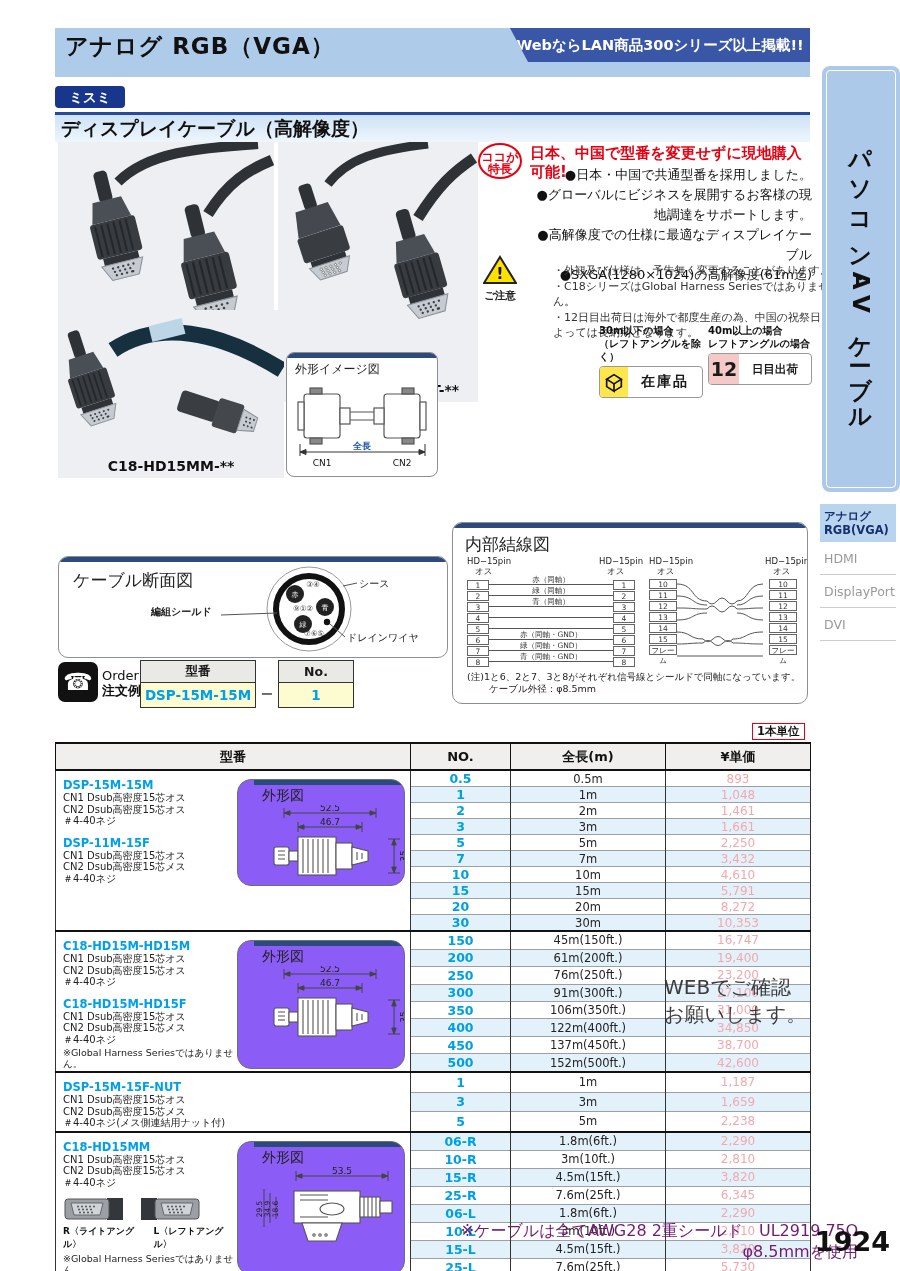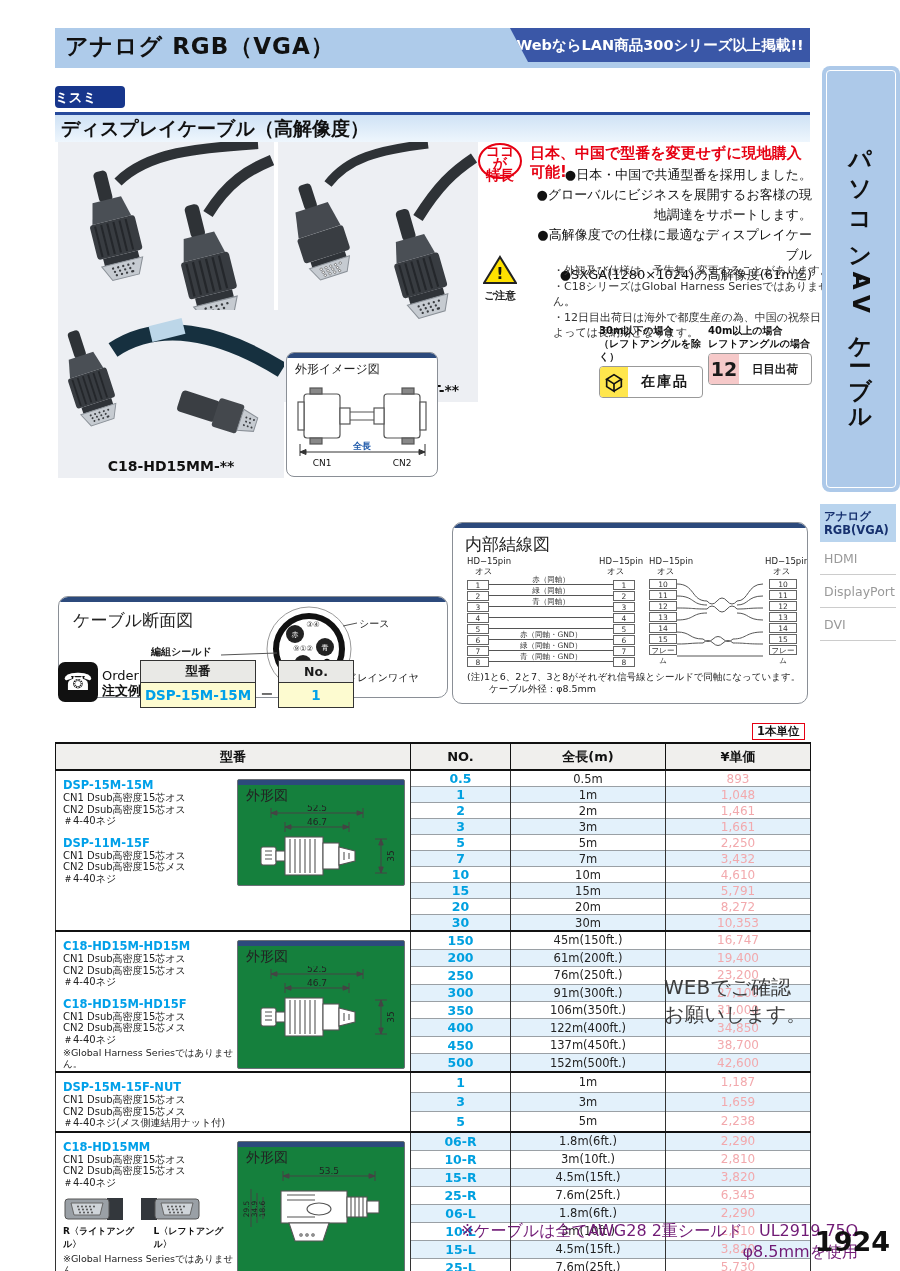--- a/index.html
+++ b/index.html
@@ -1,62 +1,62 @@
 <!DOCTYPE html>
 <html><head>
 <meta charset="utf-8">
 <style>
   html,body{margin:0;padding:0;background:#fff;}
   body{font-family:"DejaVu Sans","Liberation Sans",sans-serif;color:#1a1a1a;}
   #page{position:relative;width:900px;height:1271px;background:#fff;overflow:hidden;}
 
   
-  .banner{position:absolute;left:55px;top:28px;width:755px;height:40px;background:#aecbea;}
+  .banner{position:absolute;left:55px;top:28px;width:755px;height:49px;background:#aecbea;}
   .banner-title{position:absolute;left:10px;top:1px;font-size:23px;font-weight:bold;color:#111;letter-spacing:1px;line-height:34px;}
   .banner-right{position:absolute;right:0;top:0;height:34px;width:300px;background:#3a57a7;clip-path:polygon(0 0,100% 0,100% 100%,18px 100%);}
   .banner-right span{display:block;text-align:center;color:#fff;font-size:14.5px;font-weight:bold;line-height:34px;}
-  .brand-badge{position:absolute;left:55px;top:86px;width:70px;height:22px;background:#17368c;border-radius:4px;color:#fff;font-size:13.5px;font-weight:bold;text-align:left;line-height:22px;}
+  .brand-badge{position:absolute;left:55px;top:86px;width:70px;height:22px;background:#17368c;border-radius:4px;color:#fff;font-size:13.5px;font-weight:bold;text-align:center;line-height:22px;}
   .section-heading{position:absolute;left:55px;top:112px;width:755px;height:27px;border-top:3px solid #274a9c;background:linear-gradient(#cfe2f5,#eef6fd);}
   .section-heading span{display:block;padding-left:6px;font-size:19px;font-weight:bold;line-height:26px;color:#111;}
 
   
   .panel{position:absolute;background:#edeff3;}
   .pA{left:58px;top:142px;width:216px;height:260px;}
   .pB{left:278px;top:142px;width:200px;height:260px;}
   .pC{left:58px;top:310px;width:226px;height:168px;background:#edeff3;}
   .pcaption{position:absolute;left:0;right:0;bottom:4px;text-align:center;font-size:14px;font-weight:bold;color:#111;}
   .photo-svg{position:absolute;left:0;top:0;}
 
   
   .outbox{position:absolute;left:286px;top:352px;width:150px;height:123px;background:#fff;border:1.5px solid #8a8f96;border-radius:8px;overflow:hidden;}
   .boxtop{height:5px;background:#2c4a7c;}
   .outbox-title{font-size:12px;font-weight:500;color:#222;padding:3px 0 0 8px;}
   .outbox svg{display:block;margin:0 auto;}
 
   
-  .feat-badge{position:absolute;left:478px;top:143px;width:44px;height:36px;border:2px solid #e60012;border-radius:50%;background:#fff;text-align:center;color:#e60012;font-weight:bold;font-size:14px;line-height:12px;box-sizing:border-box;}
+  .feat-badge{position:absolute;left:478px;top:143px;width:44px;height:36px;border:2px solid #e60012;border-radius:50%;background:#fff;text-align:center;color:#e60012;font-weight:bold;font-size:12px;line-height:12px;padding-top:6px;box-sizing:border-box;}
   .feat-head{position:absolute;left:530px;top:144px;width:280px;font-size:15px;font-weight:bold;color:#e60012;}
   .feat-list{position:absolute;left:530px;top:165px;width:282px;margin:0;padding:0;list-style:none;font-size:13px;font-weight:500;line-height:20px;color:#111;text-align:right;}
   .caution-icon{position:absolute;left:480px;top:255px;width:40px;text-align:center;}
   .caution-label{font-size:10.5px;font-weight:bold;color:#222;}
   .caution-list{position:absolute;left:544px;top:254px;width:290px;margin:9px;padding:0;list-style:none;font-size:11px;line-height:15.5px;color:#333;}
 
   
   .ship{position:absolute;top:324px;}
   .ship1{left:599px;width:104px;}
   .ship2{left:708px;width:104px;}
   .ship-cap{font-size:10px;font-weight:bold;line-height:13px;color:#111;}
   .shipbox{margin-top:3px;height:30px;border:1px solid #999;border-radius:4px;display:flex;align-items:center;overflow:hidden;background:#fff;}
   .cube{width:28px;height:30px;background:#ffe64d;display:flex;align-items:center;justify-content:center;}
   .stock-label{flex:1;text-align:center;font-size:14px;font-weight:bold;letter-spacing:2px;}
   .days{width:30px;height:30px;background:#f6c9c9;text-align:center;font-size:19px;font-weight:bold;line-height:30px;}
   .ship-label{flex:1;text-align:center;font-size:11.5px;font-weight:bold;}
 
   
-  .xbox{position:absolute;left:58px;top:556px;width:388px;height:100px;border:1.5px solid #8a8f96;border-radius:10px;background:#fff;overflow:hidden;margin-top:40px;}
+  .xbox{position:absolute;left:58px;top:556px;width:388px;height:100px;border:1.5px solid #8a8f96;border-radius:10px;background:#fff;overflow:hidden;}
   .xtitle{position:absolute;left:14px;top:12px;font-size:17px;color:#222;}
   .xlabel{position:absolute;font-size:10px;color:#222;}
   .xl-sheath{left:300px;top:20px;}
   .xl-braid{left:92px;top:48px;font-weight:bold;}
   .xl-drain{left:288px;top:74px;}
 
   
   .order-icon{position:absolute;left:58px;top:662px;width:40px;height:40px;background:#111;border-radius:7px;display:flex;align-items:center;justify-content:center;color:#fff;font-size:24px;}
   .order-words{position:absolute;left:102px;top:668px;font-size:13px;line-height:15px;color:#111;}
   .order-words b{font-size:13px;}
@@ -97,21 +97,21 @@
   td.tlen{color:#222;font-size:11.5px;}
   td.tprice{color:#f2a9ad;font-size:12px;}
   td.mcell{background:#fff !important;vertical-align:top;text-align:left;}
   .mcell-inner{display:flex;padding:8px 3px 2px 7px;box-sizing:border-box;}
   .mtext{width:172px;}
   .mname{color:#00a0e9;font-size:11.5px;font-weight:bold;line-height:13px;}
   .mdesc{font-size:10px;line-height:11.5px;color:#222;}
   .mgap{height:10px;}
   .mnote{font-size:9.5px;line-height:11px;color:#222;margin-top:2px;}
   .mfig{flex:1;display:flex;justify-content:center;}
-  .figbox{width:168px;border:1.5px solid #6b7077;border-radius:2px;background:#15803d;overflow:hidden;box-sizing:border-box;}
+  .figbox{width:168px;border:1.5px solid #6b7077;border-radius:14px;background:#8b5cf6;overflow:hidden;box-sizing:border-box;padding-left:16px;}
   .figtop{height:5px;background:#2c4a7c;}
   .figtitle{font-size:14px;color:#222;padding:2px 0 0 8px;}
   .figdraw{position:relative;}
   .figdraw svg{display:block;margin:0 auto;}
   .thumbs{display:flex;gap:6px;margin-top:6px;}
   .thumb-labels{display:flex;gap:8px;font-size:9px;font-weight:bold;color:#111;margin-top:1px;}
 
   .web-overlay{position:absolute;left:664px;top:974px;font-size:20px;line-height:27px;color:#3c3c3c;z-index:5;pointer-events:none;}
   .foot-note{position:absolute;left:440px;top:1221px;width:418px;text-align:right;font-size:16px;color:#701a75;}
   .page-num{position:absolute;left:790px;top:1226px;width:100px;text-align:right;font-size:27px;font-weight:bold;color:#111;}

